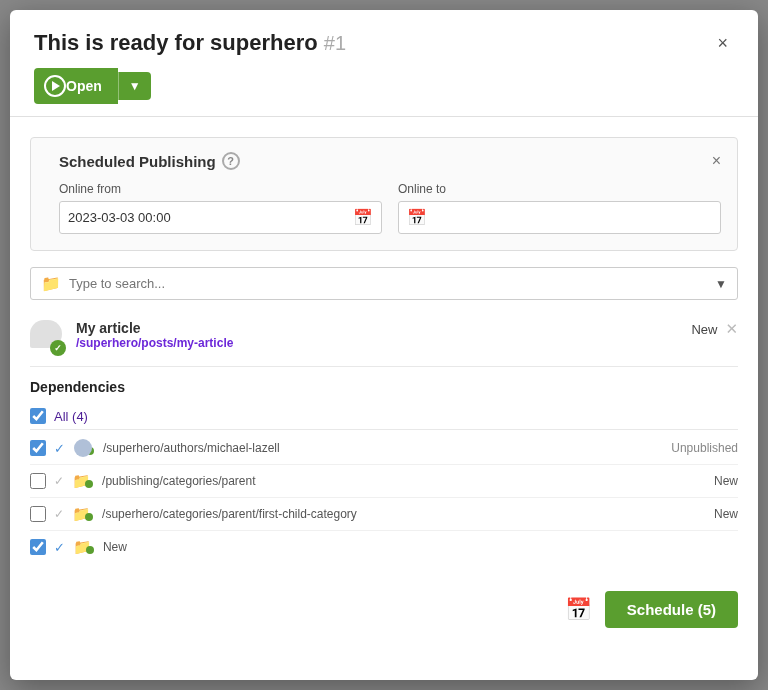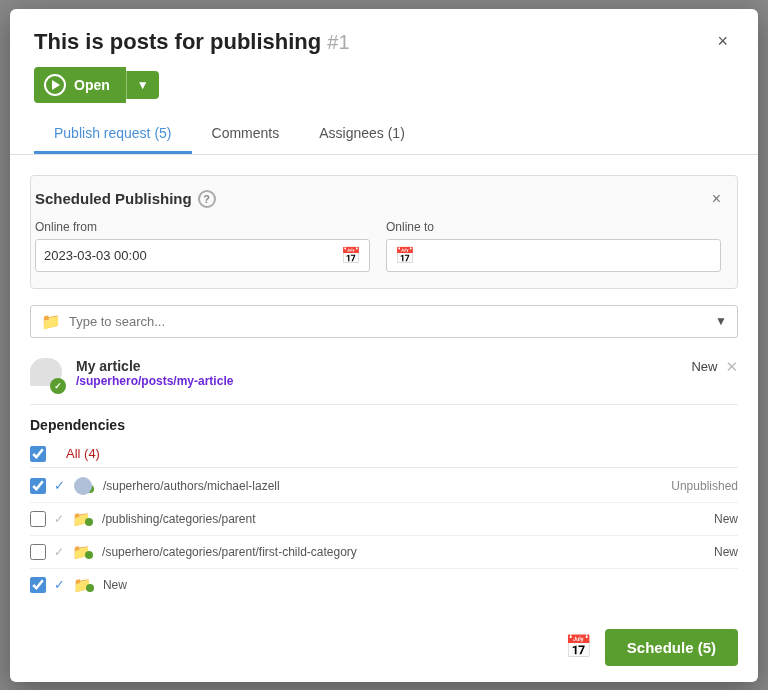--- a/index.html
+++ b/index.html
@@ -59,21 +59,21 @@
       background: #5a9e2f;
       color: #fff;
       border: none;
       border-radius: 4px 0 0 4px;
       padding: 7px 16px 7px 10px;
       font-size: 14px;
       font-weight: 600;
       cursor: pointer;
       display: flex;
       align-items: center;
-      gap: 8px;
+      gap: 0;
     }
     .open-btn .play-icon {
       width: 22px;
       height: 22px;
       border-radius: 50%;
       border: 2px solid #fff;
       display: flex;
       align-items: center;
       justify-content: center;
     }
@@ -114,21 +114,21 @@
       color: #4a90d9;
       border-bottom: 3px solid #4a90d9;
       font-weight: 500;
     }
     .modal-body {
       padding: 20px 20px 16px 20px;
     }
     .scheduled-publishing-box {
       border: 1px solid #ddd;
       border-radius: 4px;
-      padding: 14px 16px 16px 4px;
+      padding: 14px 16px 16px 28px;
       margin-bottom: 16px;
       position: relative;
       background: #fafafa;
     }
     .sp-header {
       display: flex;
       align-items: center;
       justify-content: space-between;
       margin-bottom: 12px;
     }
@@ -326,25 +326,24 @@
     .dep-status.new-status { color: #555; }
     .all-row {
       display: flex;
       align-items: center;
       padding: 5px 0;
       gap: 8px;
       border-bottom: 1px solid #e8e8e8;
       margin-bottom: 2px;
     }
     .all-link {
-      color: #b91c1c;
+      color: #4c1d95;
       font-size: 13px;
       text-decoration: none;
       cursor: pointer;
-      margin-left: 12px;
     }
     .modal-footer {
       display: flex;
       align-items: center;
       justify-content: flex-end;
       padding: 12px 20px 16px 20px;
       gap: 12px;
     }
     .schedule-cal-icon {
       color: #4a90d9;
@@ -370,36 +369,31 @@
       font-size: 13px;
     }
   </style>
 </head>
 <body>
 
 <div class="modal-overlay">
   <div class="modal-header">
     <div class="modal-title-row">
       <h1 class="modal-title">
-        <span>This is posts for publishing</span>
+        <span>This is ready for superhero</span>
         <span class="issue-number">#1</span>
       </h1>
       <button class="close-btn">×</button>
     </div>
     <div class="open-btn-group">
       <button class="open-btn">
         <span class="play-icon"></span>
         <span>Open</span>
       </button>
       <button class="open-dropdown-btn">▼</button>
-    </div>
-    <div class="tabs">
-      <a class="tab active">Publish request (5)</a>
-      <a class="tab">Comments</a>
-      <a class="tab">Assignees (1)</a>
     </div>
   </div>
   <div class="modal-body">
     <div class="scheduled-publishing-box">
       <div class="sp-header">
         <span class="sp-title">
           <span>Scheduled Publishing</span>
           <span class="sp-help">?</span>
         </span>
         <button class="sp-close">×</button>

